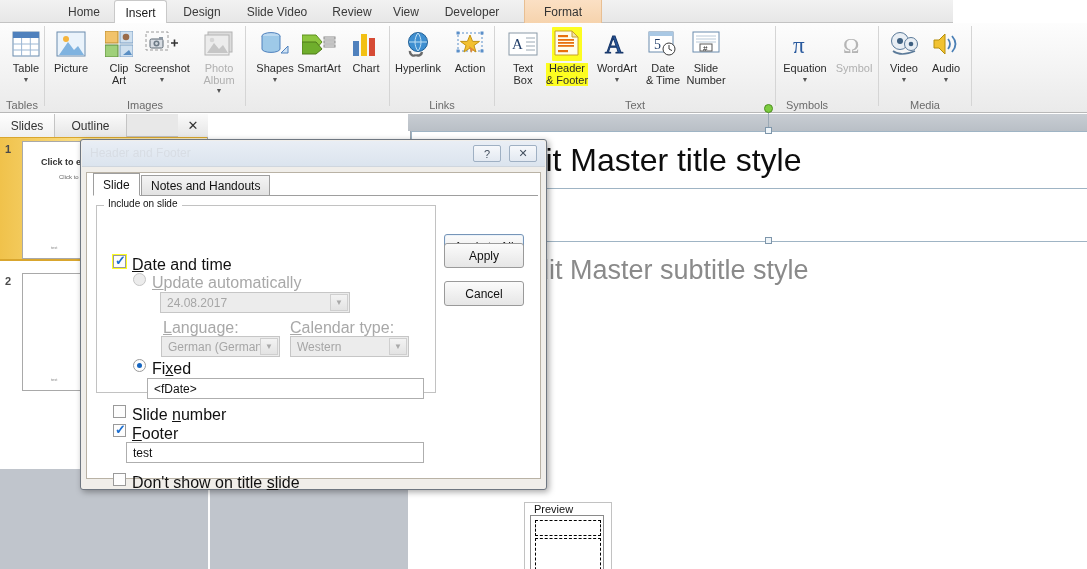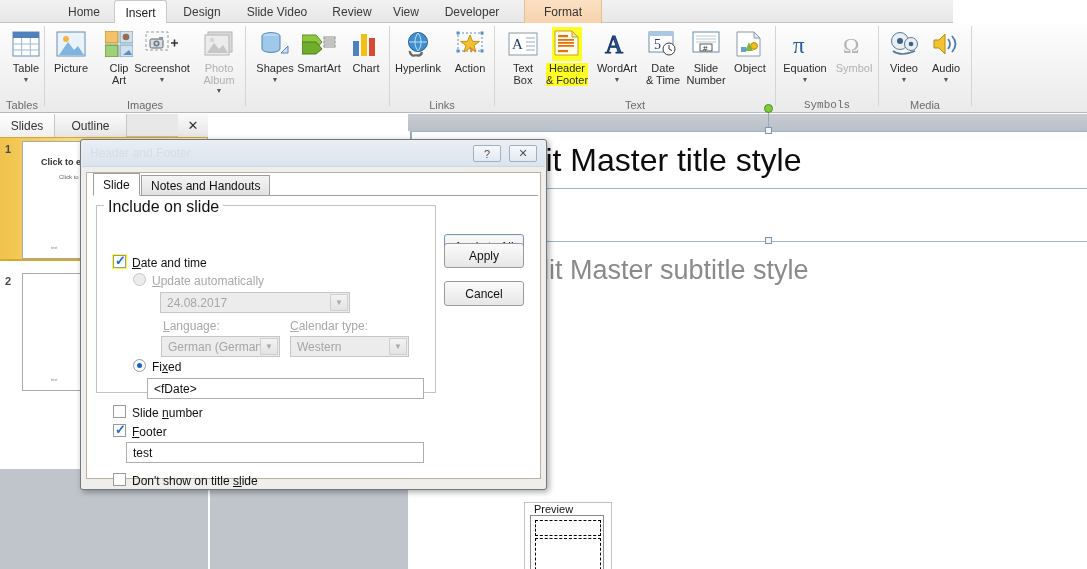--- a/index.html
+++ b/index.html
@@ -227,21 +227,21 @@
     position: absolute; left: 6px; top: 22px; width: 445px; height: 1px;
     background: #9e9e9e;
   }
 
   .fieldset {
     position: absolute; left: 9px; top: 32px; width: 340px; height: 188px;
     border: 1px solid #c2c2c2;
   }
   .fieldset-lbl {
     position: absolute; left: 17px; top: 25px; background: #fff;
-    padding: 0 4px; font-size: 16px; color: #111;
+    padding: 0 4px; font-size: 10px; color: #111;
   }
 
   .chk {
     position: absolute; width: 13px; height: 13px;
     border: 1px solid #9a9a9a; background: #fdfdfd;
   }
   .chk.on::after {
     content: "\2713"; position: absolute; left: 1px; top: -3px;
     font-size: 13px; color: #1d6fd0; font-weight: bold;
   }
@@ -251,21 +251,21 @@
   .radio {
     position: absolute; width: 13px; height: 13px; border-radius: 50%;
     border: 1px solid #9a9a9a; background: #fdfdfd;
   }
   .radio.on::after {
     content: ""; position: absolute; left: 3px; top: 3px;
     width: 5px; height: 5px; border-radius: 50%; background: #1565c0;
   }
   .radio.dis { background: #ececec; border-color: #c5c5c5; }
 
-  .lab { position: absolute; font-size: 12px; color: #111; white-space: nowrap; text-align: right; }
+  .lab { position: absolute; font-size: 16px; color: #111; white-space: nowrap; text-align: right; }
   .lab.dis { color: #a8a8a8; }
   .lab u { text-decoration: underline; }
 
   .tbox {
     position: absolute; background: #ffffff; border: 1px solid #aeaeae;
     font-size: 12px; color: #111; display: flex; align-items: center;
     padding-left: 6px;
   }
   .combo {
     position: absolute; background: #ececec; border: 1px solid #c6c6c6;
@@ -329,21 +329,21 @@
       <div class="group-sep" style="left: 245px;"></div>
       <div class="group-sep" style="left: 389px;"></div>
       <div class="group" style="left: 390px; width: 104px;">
         <div class="group-label">Links</div>
       </div>
       <div class="group-sep" style="left: 494px;"></div>
       <div class="group" style="left: 495px; width: 280px;">
         <div class="group-label">Text</div>
       </div>
       <div class="group-sep" style="left: 775px;"></div>
-      <div class="group" style="left: 776px; width: 102px; font-family: Liberation Mono, monospace;">
+      <div class="group" style="left: 756px; width: 102px;">
         <div class="group-label">Symbols</div>
       </div>
       <div class="group-sep" style="left: 878px;"></div>
       <div class="group" style="left: 879px; width: 92px;">
         <div class="group-label">Media</div>
       </div>
       <div class="group-sep" style="left: 971px;"></div>
       <div class="btn" style="left: 0px;">
         <span class="ico">
           <svg width="28" height="26">
@@ -536,32 +536,20 @@
               <line x1="4" y1="8" x2="24" y2="8"></line>
               <line x1="4" y1="11" x2="24" y2="11"></line>
             </g>
             <rect x="8" y="13" width="12" height="7" fill="#fff" stroke="#5a5a5a"></rect>
             <text x="11" y="19.5" font-size="8" font-family="Liberation Sans, sans-serif" fill="#222">#</text>
           </svg>
         </span>
         <div class="lbl">Slide
 Number</div>
       </div>
-      <div class="btn" style="left: 724px;">
-        <span class="ico">
-          <svg width="28" height="26">
-            <polygon points="1,1 18,1 24,7 24,25 1,25" fill="#fff" stroke="#8a9aa8"></polygon>
-            <polygon points="18,1 18,7 24,7" fill="#e4ecf2" stroke="#8a9aa8"></polygon>
-            <polygon points="9,20 13,11 17,20" fill="#7ab648"></polygon>
-            <circle cx="18" cy="15" r="3.4" fill="#f2c014" stroke="#b58e0c"></circle>
-            <rect x="5" y="16" width="5" height="5" fill="#6a9fd4"></rect>
-          </svg>
-        </span>
-        <div class="lbl">Object</div>
-      </div>
       <div class="btn" style="left: 779px;">
         <span class="ico">
           <svg width="28" height="26">
             <text x="2" y="22" font-size="23" font-family="Liberation Serif, serif" fill="#2a5a9e">π</text>
           </svg>
         </span>
         <div class="lbl">Equation</div>
         <div class="caret">▼</div>
       </div>
       <div class="btn" style="left: 828px;">

